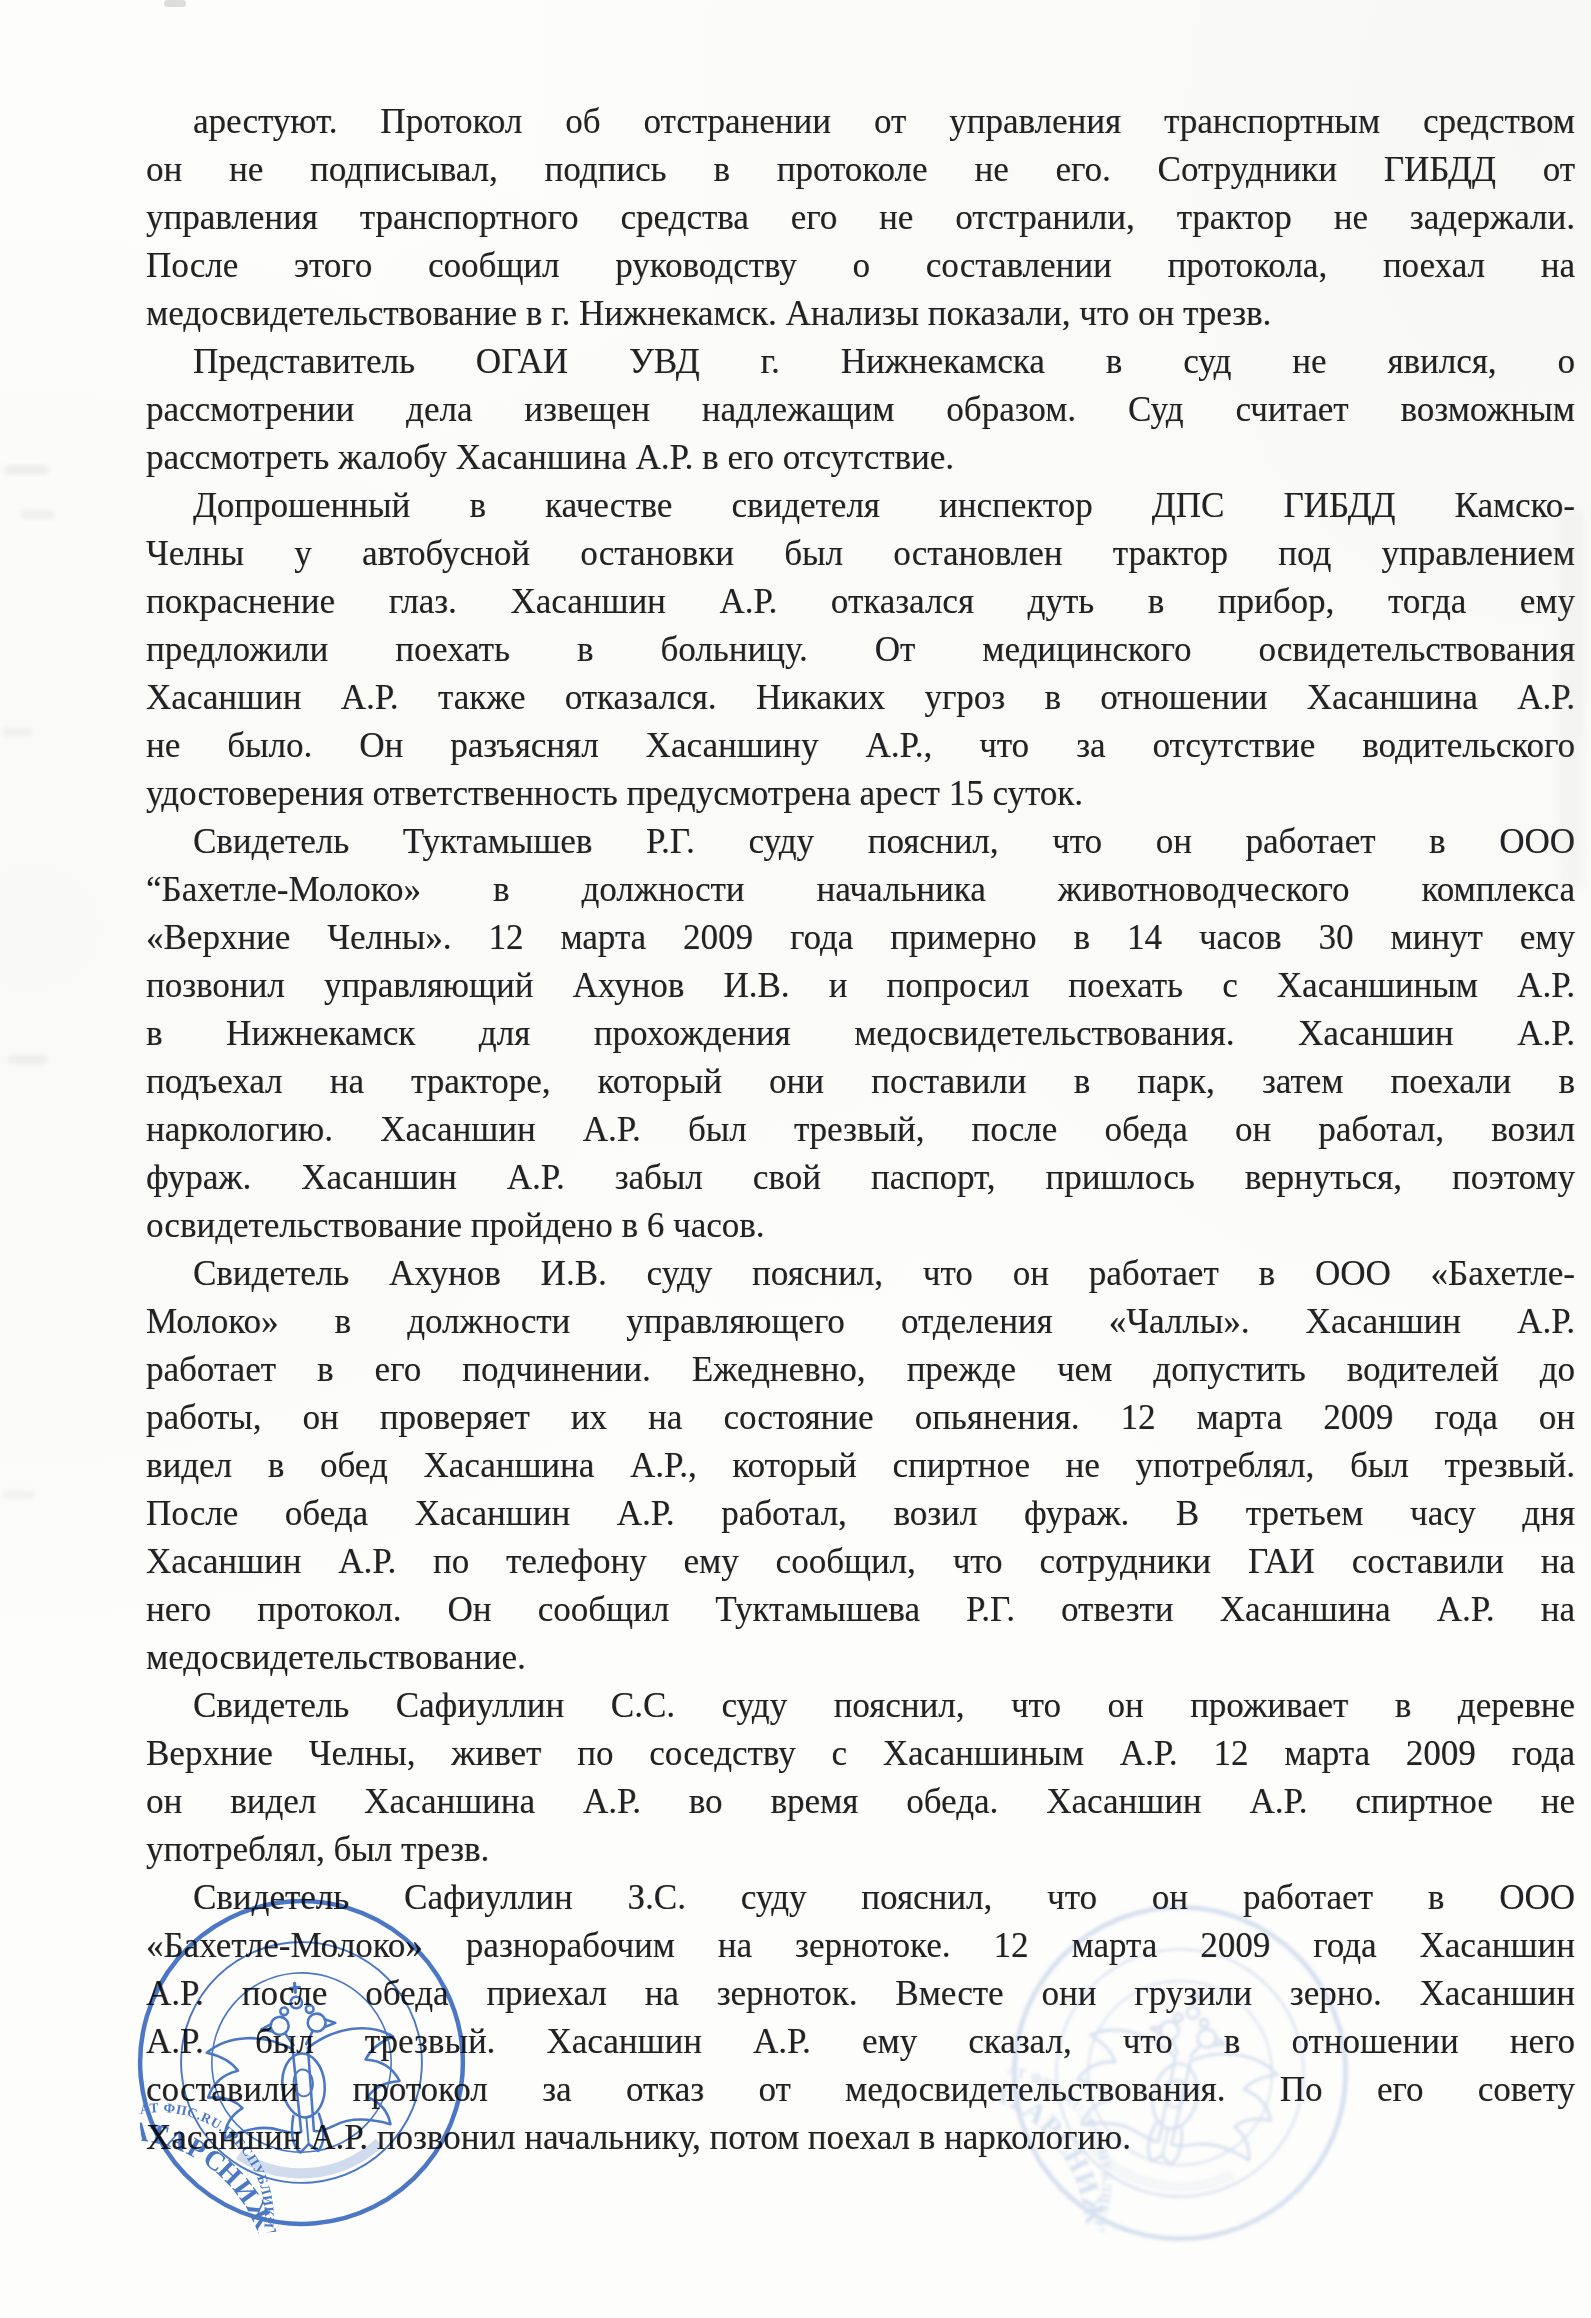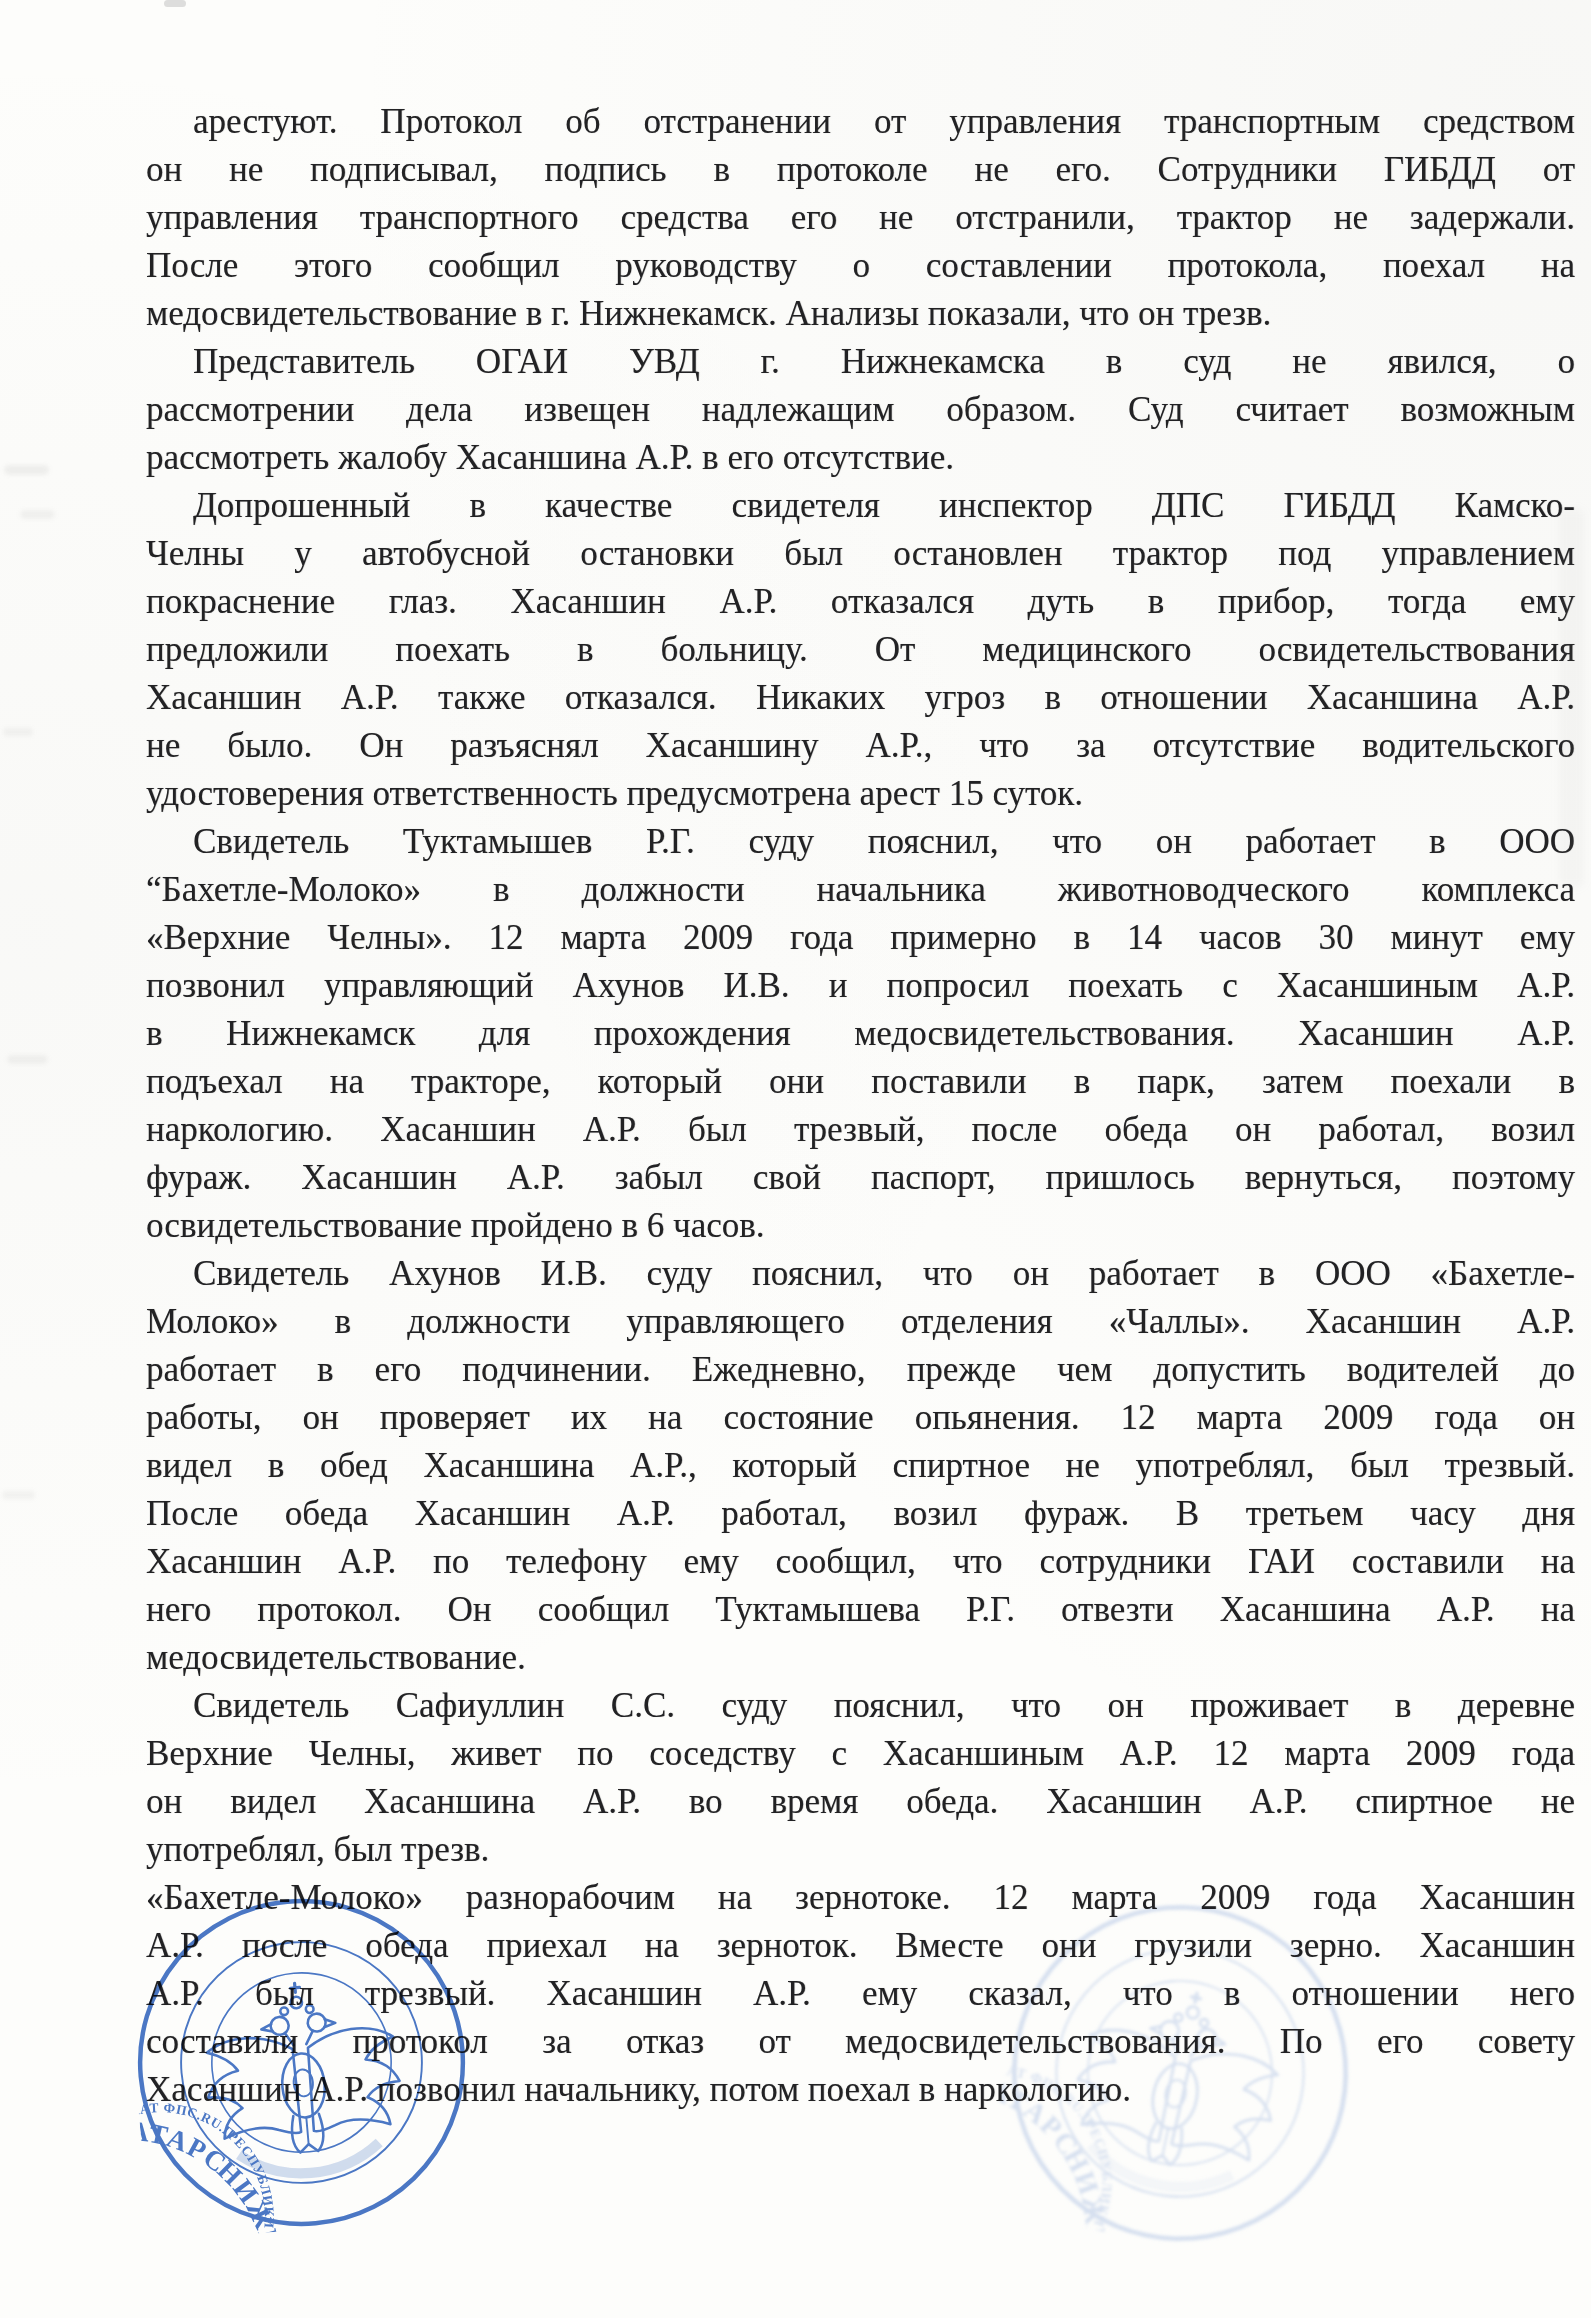--- a/index.html
+++ b/index.html
@@ -165,20 +165,21 @@
         <div class="line">него протокол. Он сообщил Туктамышева Р.Г. отвезти Хасаншина А.Р. на</div>
         <div class="line last">медосвидетельствование.</div>
       </div>
       <div class="para">
         <div class="line first">Свидетель Сафиуллин С.С. суду пояснил, что он проживает в деревне</div>
         <div class="line">Верхние Челны, живет по соседству с Хасаншиным А.Р. 12 марта 2009 года</div>
         <div class="line">он видел Хасаншина А.Р. во время обеда. Хасаншин А.Р. спиртное не</div>
         <div class="line last">употреблял, был трезв.</div>
       </div>
       <div class="para">
+        <div class="line first">Свидетель Сафиуллин З.С. суду пояснил, что он работает в ООО</div>
         <div class="line">«Бахетле-Молоко» разнорабочим на зернотоке. 12 марта 2009 года Хасаншин</div>
         <div class="line">А.Р. после обеда приехал на зерноток. Вместе они грузили зерно. Хасаншин</div>
         <div class="line">А.Р. был трезвый. Хасаншин А.Р. ему сказал, что в отношении него</div>
         <div class="line">составили протокол за отказ от медосвидетельствования. По его совету</div>
         <div class="line last">Хасаншин А.Р. позвонил начальнику, потом поехал в наркологию.</div>
       </div>
     </div>
 
   <svg id="stamp-primary" class="stamp" viewBox="0 0 520 520">
     <use href="#court-seal"></use>

